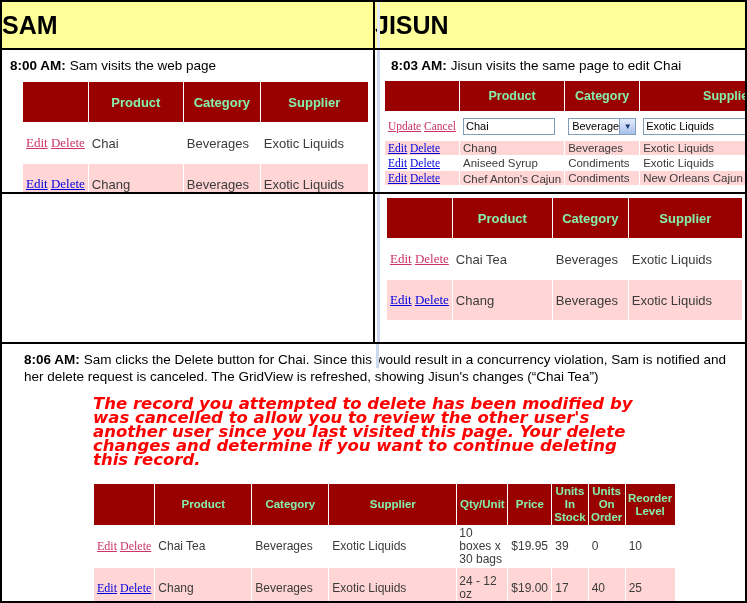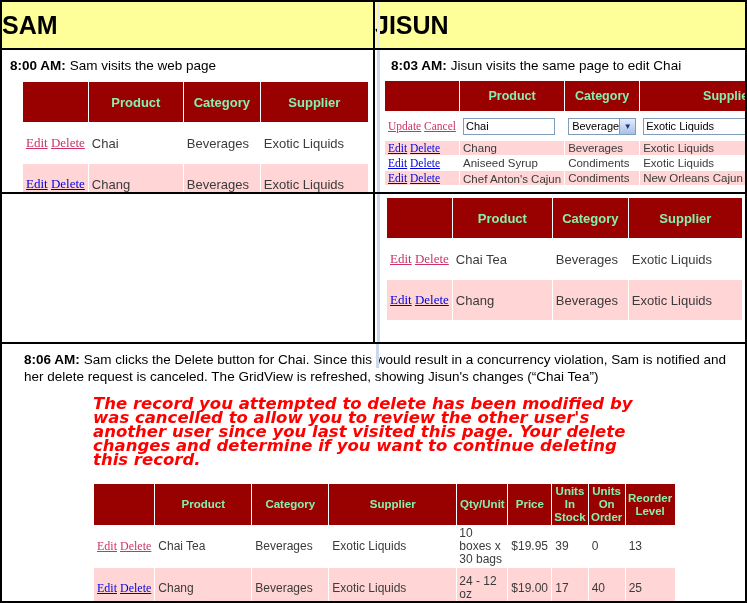--- a/index.html
+++ b/index.html
@@ -244,21 +244,21 @@
       </tr>
       <tr>
         <td class="actions"><a class="lnk rose">Edit</a> <a class="lnk rose">Delete</a></td>
         <td>Chai Tea</td>
         <td>Beverages</td>
         <td>Exotic Liquids</td>
         <td class="qty">10 boxes x 30 bags</td>
         <td>$19.95</td>
         <td>39</td>
         <td>0</td>
-        <td>13</td>
+        <td>10</td>
       </tr>
       <tr class="pink">
         <td class="actions"><a class="lnk blue">Edit</a> <a class="lnk blue">Delete</a></td>
         <td>Chang</td>
         <td>Beverages</td>
         <td>Exotic Liquids</td>
         <td class="qty">24 - 12 oz</td>
         <td>$19.00</td>
         <td>17</td>
         <td>40</td>

